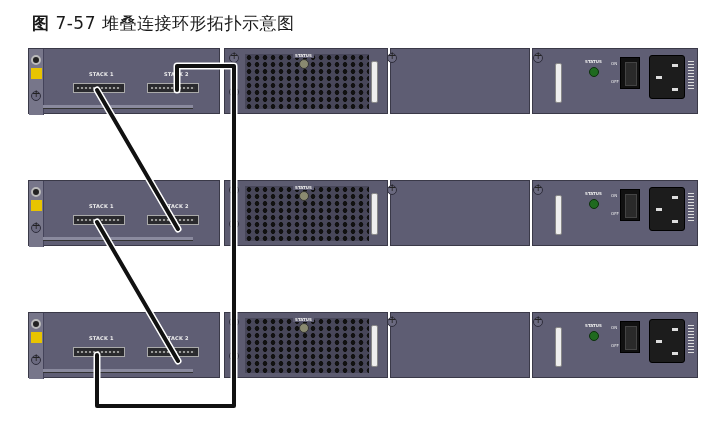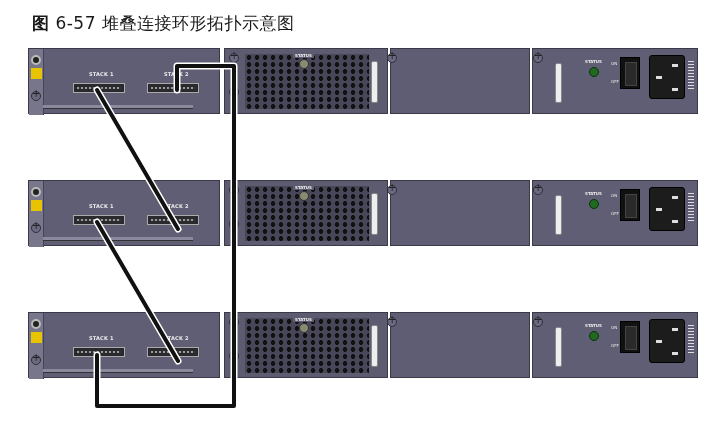--- a/index.html
+++ b/index.html
@@ -35,21 +35,21 @@
   .ac-inlet{position:absolute;left:116px;top:6px;width:36px;height:44px;background:#1c1c1c;border:1px solid #000;border-radius:3px;box-sizing:border-box;}
   .pin{position:absolute;width:6px;height:3px;background:#ddd;}
   .psu-text{position:absolute;left:155px;top:12px;width:6px;height:30px;background:repeating-linear-gradient(180deg,#ddd 0 1px,transparent 1px 3px);}
   svg.cables{position:absolute;left:0;top:0;}
 </style>
 </head>
 <body>
 
 <div class="title">
   <span class="fig">图</span>
-  <span>6-57</span>
+  <span>7-57</span>
   <span>堆叠连接环形拓扑示意图</span>
 </div>
 
 <div class="unit" style="top:48px;">
   <div class="stack-module">
     <div class="ear">
       <div class="earth"></div>
       <div class="warn"></div>
       <div class="screw" style="left:2px;top:42px;"></div>
     </div>

